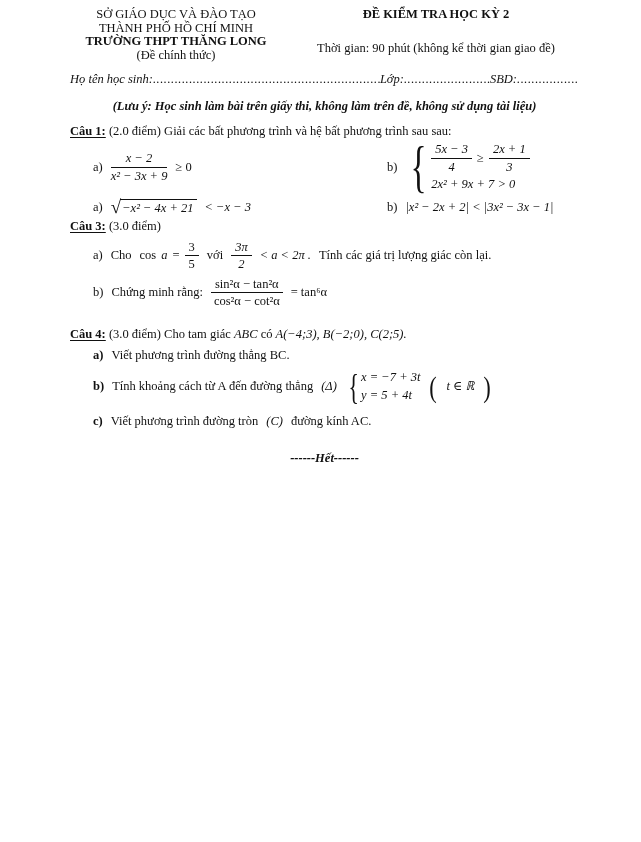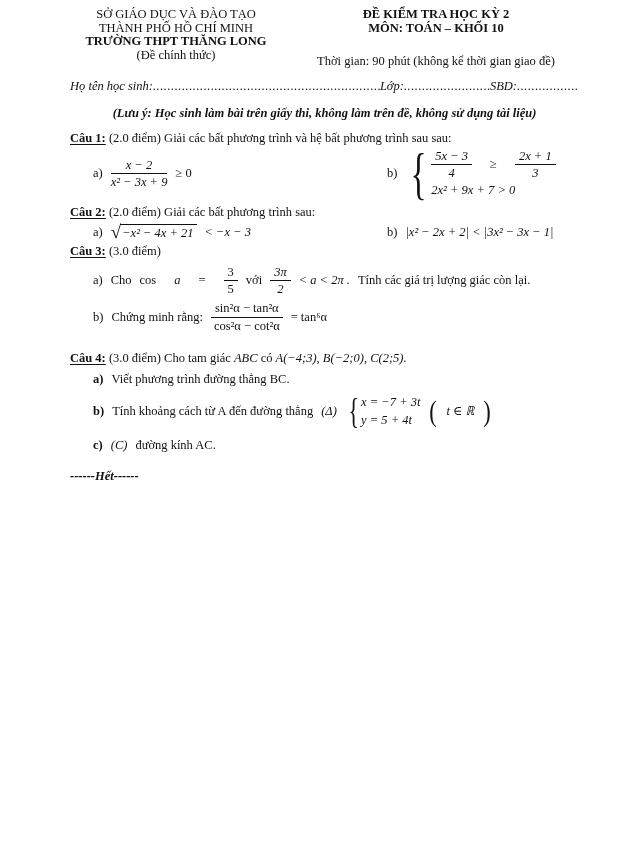--- a/index.html
+++ b/index.html
@@ -33,57 +33,56 @@
   
   .qhead { margin-top:10px; }
   .qhead.mt2 { margin-top:3px; }
   .qhead.mt4 { margin-top:18px; }
   .qlabel { font-weight:bold; text-decoration:underline; text-underline-offset:2px; }
   
   .row2 { display:grid; grid-template-columns:294px 1fr; align-items:center; }
   .item { display:flex; align-items:center; gap:8px; padding-left:23px; }
   .item .ilabel { flex:none; }
   .blabel { font-weight:bold; }
-  .mrow { display:flex; align-items:center; gap:18px; }
+  .mrow { display:flex; align-items:center; gap:5px; }
   .mi { font-style:italic; }
   
   .frac { display:inline-flex; flex-direction:column; text-align:center; line-height:1.15; }
   .frac .num { border-bottom:1px solid #111; padding:0 4px 1px; }
   .frac .den { padding-top:1px; }
   
   .sqrt { display:inline-flex; align-items:flex-start; }
   .sqrt-sign { font-size:19px; line-height:15px; margin-right:-1px; }
   .sqrt-rad { border-top:1.2px solid #111; padding:1px 3px 0 2px; }
   
   .sys { display:inline-flex; align-items:center; }
   .sys-brace { line-height:1; transform:scaleX(.6); font-weight:300; margin-right:-3px; }
   .sys-brace.big { font-size:56px; }
   .sys-brace.med { font-size:36px; }
   .sys-body { display:flex; flex-direction:column; align-items:flex-start; gap:3px; margin-left:2px; }
   .bigparen { font-size:30px; line-height:1; font-weight:300; transform:scaleX(.75); }
   .q1brow { min-height:56px; }
   .q4b { margin-top:4px; }
   .single { margin-top:6px; display:flex; align-items:center; gap:8px; padding-left:23px; }
-  .foot { text-align:left; font-weight:bold; font-style:italic; margin-top:16px; }
+  .foot { text-align:center; font-weight:bold; font-style:italic; margin-top:22px; }
 </style>
 </head>
 <body>
 
 <div class="page">
 
   <div class="hdr">
     <div class="hdr-left">
       <div>SỞ GIÁO DỤC VÀ ĐÀO TẠO</div>
       <div>THÀNH PHỐ HỒ CHÍ MINH</div>
       <div class="b">TRƯỜNG THPT THĂNG LONG</div>
       <div>(Đề chính thức)</div>
     </div>
     <div class="hdr-right">
       <div class="b">ĐỀ KIỂM TRA HỌC KỲ 2</div>
-      <div class="b">MÔN: TOÁN – KHỐI 10</div>
       <div class="t4">Thời gian: 90 phút (không kể thời gian giao đề)</div>
     </div>
   </div>
 
   <div class="student">
     <span class="lbl">Họ tên học sinh:</span>
     <span class="dots grow">..........................................................................................................................</span>
     <span class="lbl">Lớp:</span>
     <span class="dots w1">..................................................</span>
     <span class="lbl">SBD:</span>
@@ -119,23 +118,20 @@
               <span class="num">2x + 1</span>
               <span class="den">3</span>
             </span>
           </span>
           <span class="mi">2x² + 9x + 7 &gt; 0</span>
         </span>
       </span>
     </div>
   </div>
 
-  <div class="qhead mt2">
-    <span class="qlabel">Câu 2:</span><span> (2.0 điểm) Giải các bất phương trình sau:</span>
-  </div>
   <div class="row2" style="margin-top:4px;">
     <div class="item">
       <span class="ilabel">a)</span>
       <span class="sqrt">
         <span class="sqrt-sign">√</span>
         <span class="sqrt-rad mi">−x² − 4x + 21</span>
       </span>
       <span class="mi">&lt; −x − 3</span>
     </div>
     <div class="item">
@@ -194,19 +190,20 @@
         <span class="mi">x = −7 + 3t</span>
         <span class="mi">y = 5 + 4t</span>
       </span>
     </span>
     <span class="bigparen">(</span>
     <span class="mi">t ∈ ℝ</span>
     <span class="bigparen">)</span>
   </div>
   <div class="single" style="margin-top:9px;">
     <span class="ilabel blabel">c)</span>
+    <span>Viết phương trình đường tròn</span>
     <span class="mi">(C)</span>
     <span>đường kính AC.</span>
   </div>
 
   <div class="foot">------Hết------</div>
 
 </div>
 
 </body></html>

